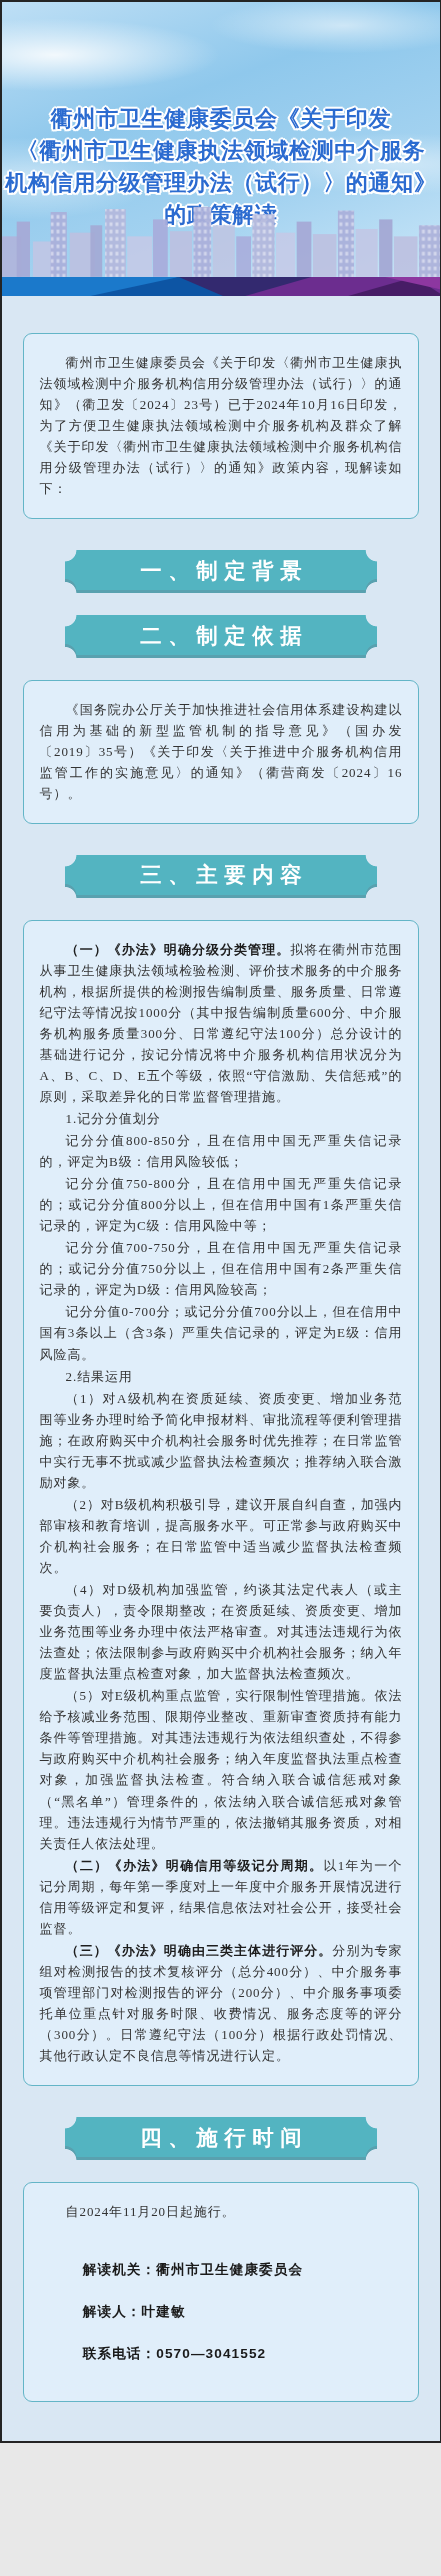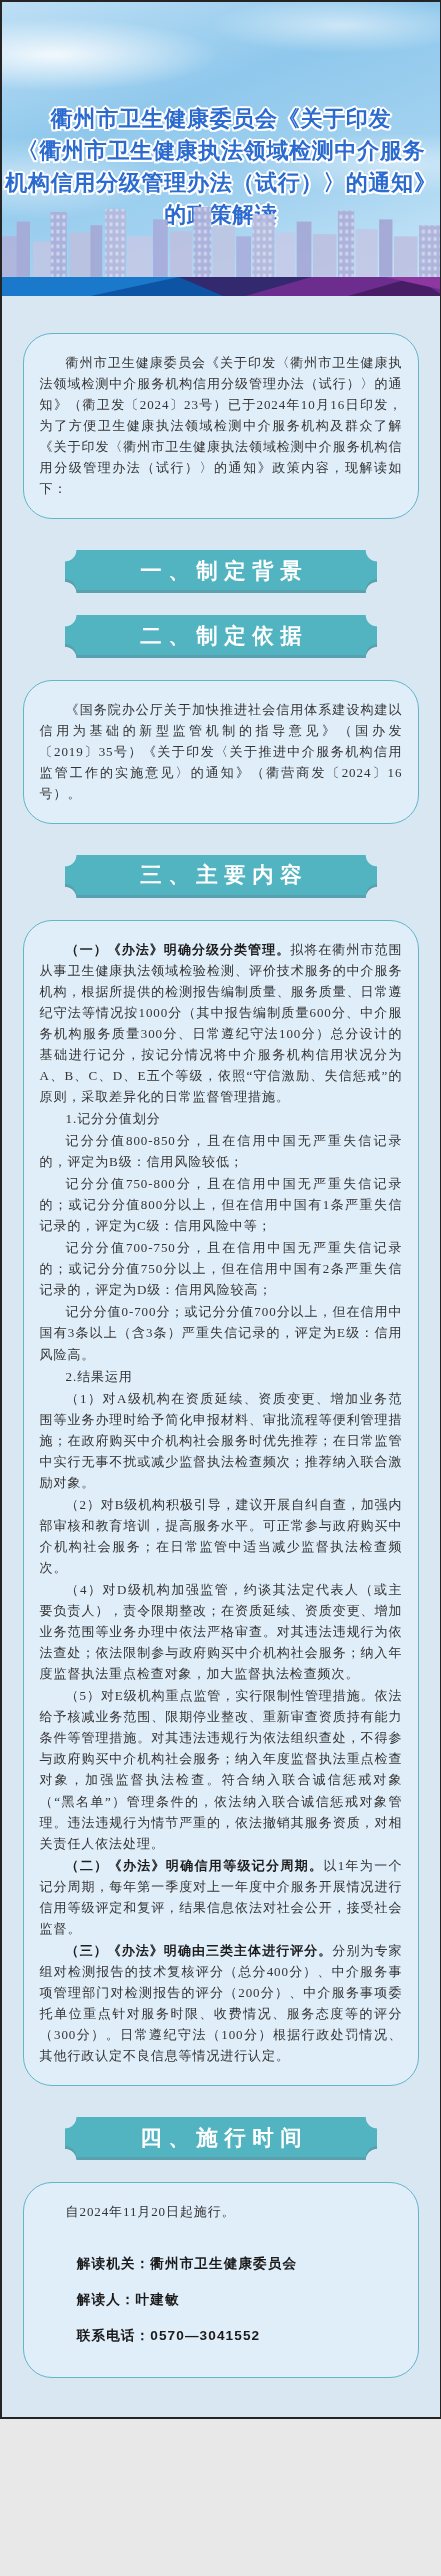--- a/index.html
+++ b/index.html
@@ -29,21 +29,21 @@
       0 -2.2px 0 #fff, 0 2.2px 0 #fff, -2.2px 0 0 #fff, 2.2px 0 0 #fff;
   }
   .skyline{position:absolute;left:0;bottom:19px;display:block;}
   .band{position:absolute;left:0;bottom:0;display:block;}
   
   .content{padding:37px 0 7.4px 0;}
   .box{
     margin:0 20.6px 31px 20.6px;
     background:#e0eefa;
     border:1.1px solid #63b5c7;
-    border-radius:29px;
+    border-radius:9px;
     padding:17.7px 16px 19px 16px;
   }
   .para{
     margin:0;
     font-size:13px;line-height:1.62;letter-spacing:0.9px;
     color:#333;text-align:justify;text-indent:2em;
   }
   .para + .para{margin-top:1px;}
   .lead{font-weight:bold;color:#1d1d1d;}
   .banner{
@@ -57,21 +57,21 @@
     filter:drop-shadow(0 3.7px 0 rgba(46,138,152,.75));
   }
   .banner span{
     font-family:"Liberation Sans", sans-serif;
     font-weight:bold;font-size:21.4px;letter-spacing:6.6px;color:#ffffff;
     text-indent:6.6px;
   }
   .footer-line{
     font-family:"Liberation Sans", sans-serif;
     font-weight:bold;font-size:13.6px;line-height:1.9;letter-spacing:1.1px;
-    color:#1a1a1a;text-indent:2em;margin:10px;
+    color:#1a1a1a;text-indent:2em;margin:16px;
   }
   .footer-gap{height:19px;}
 </style>
 </head>
 <body>
 
 <div class="page">
 
   <header class="sky">
     <div class="title-block">

